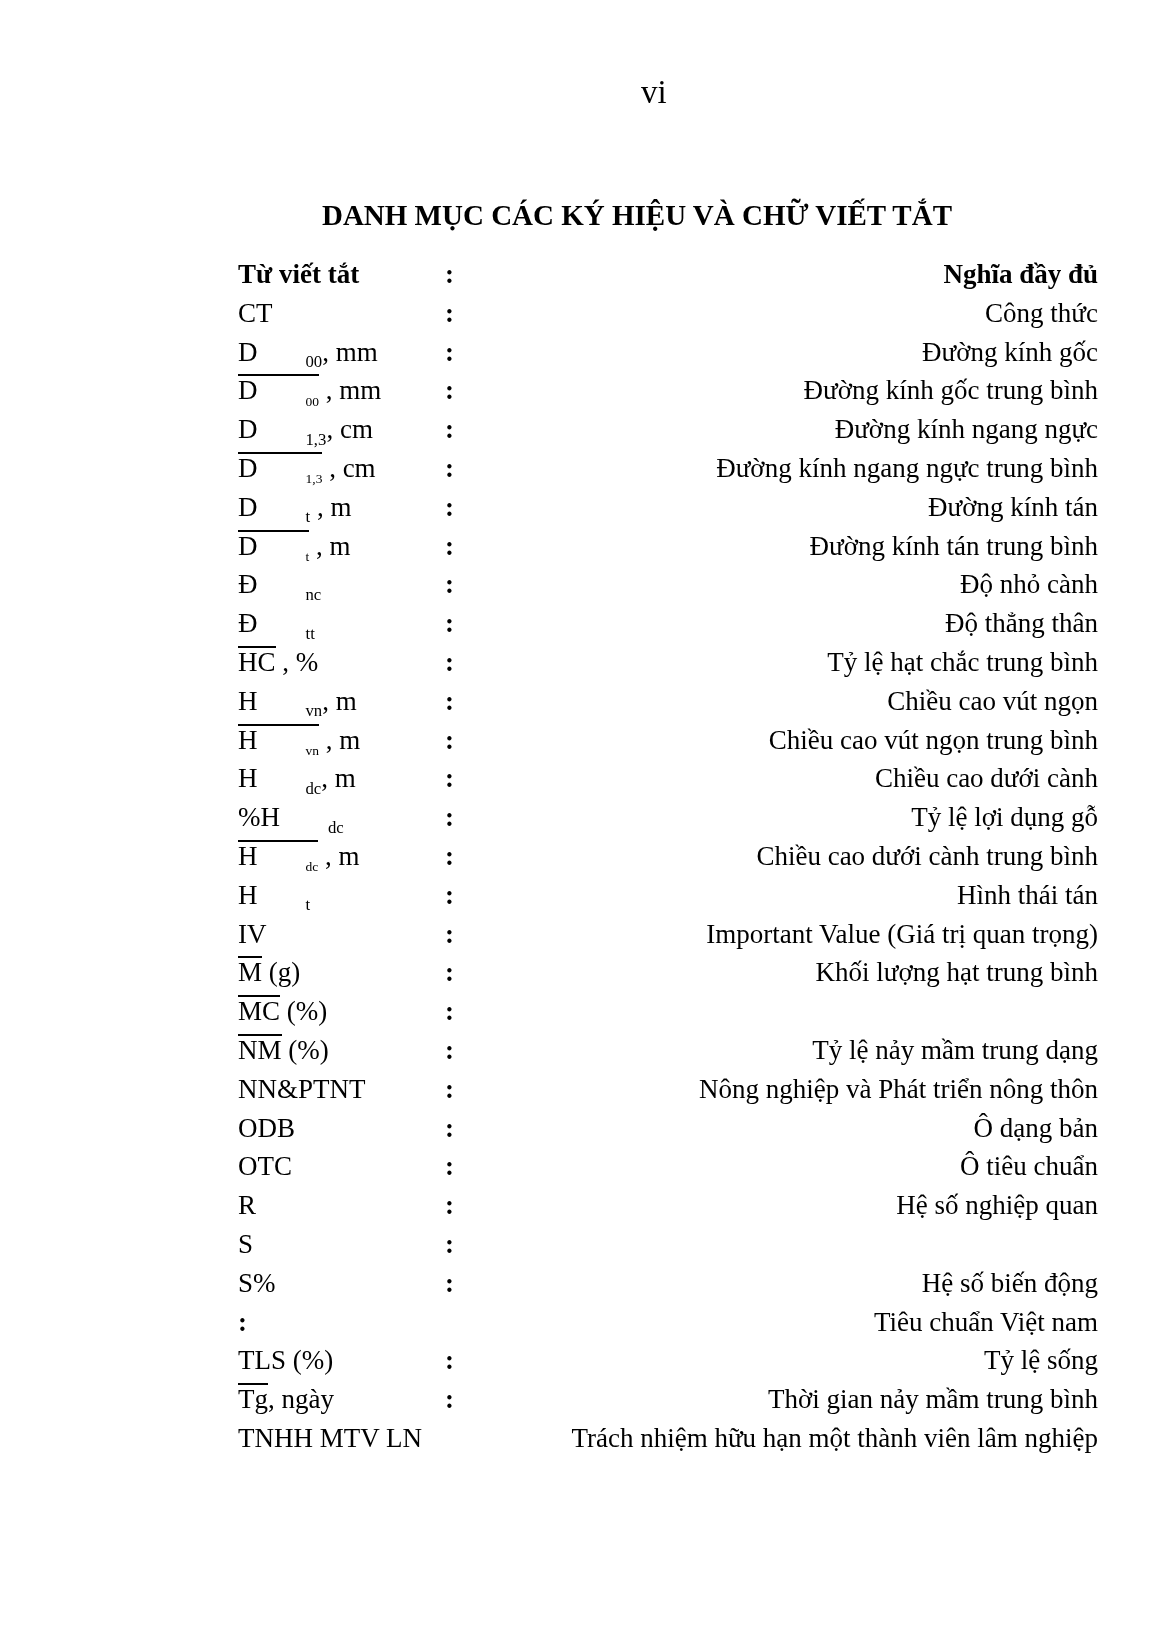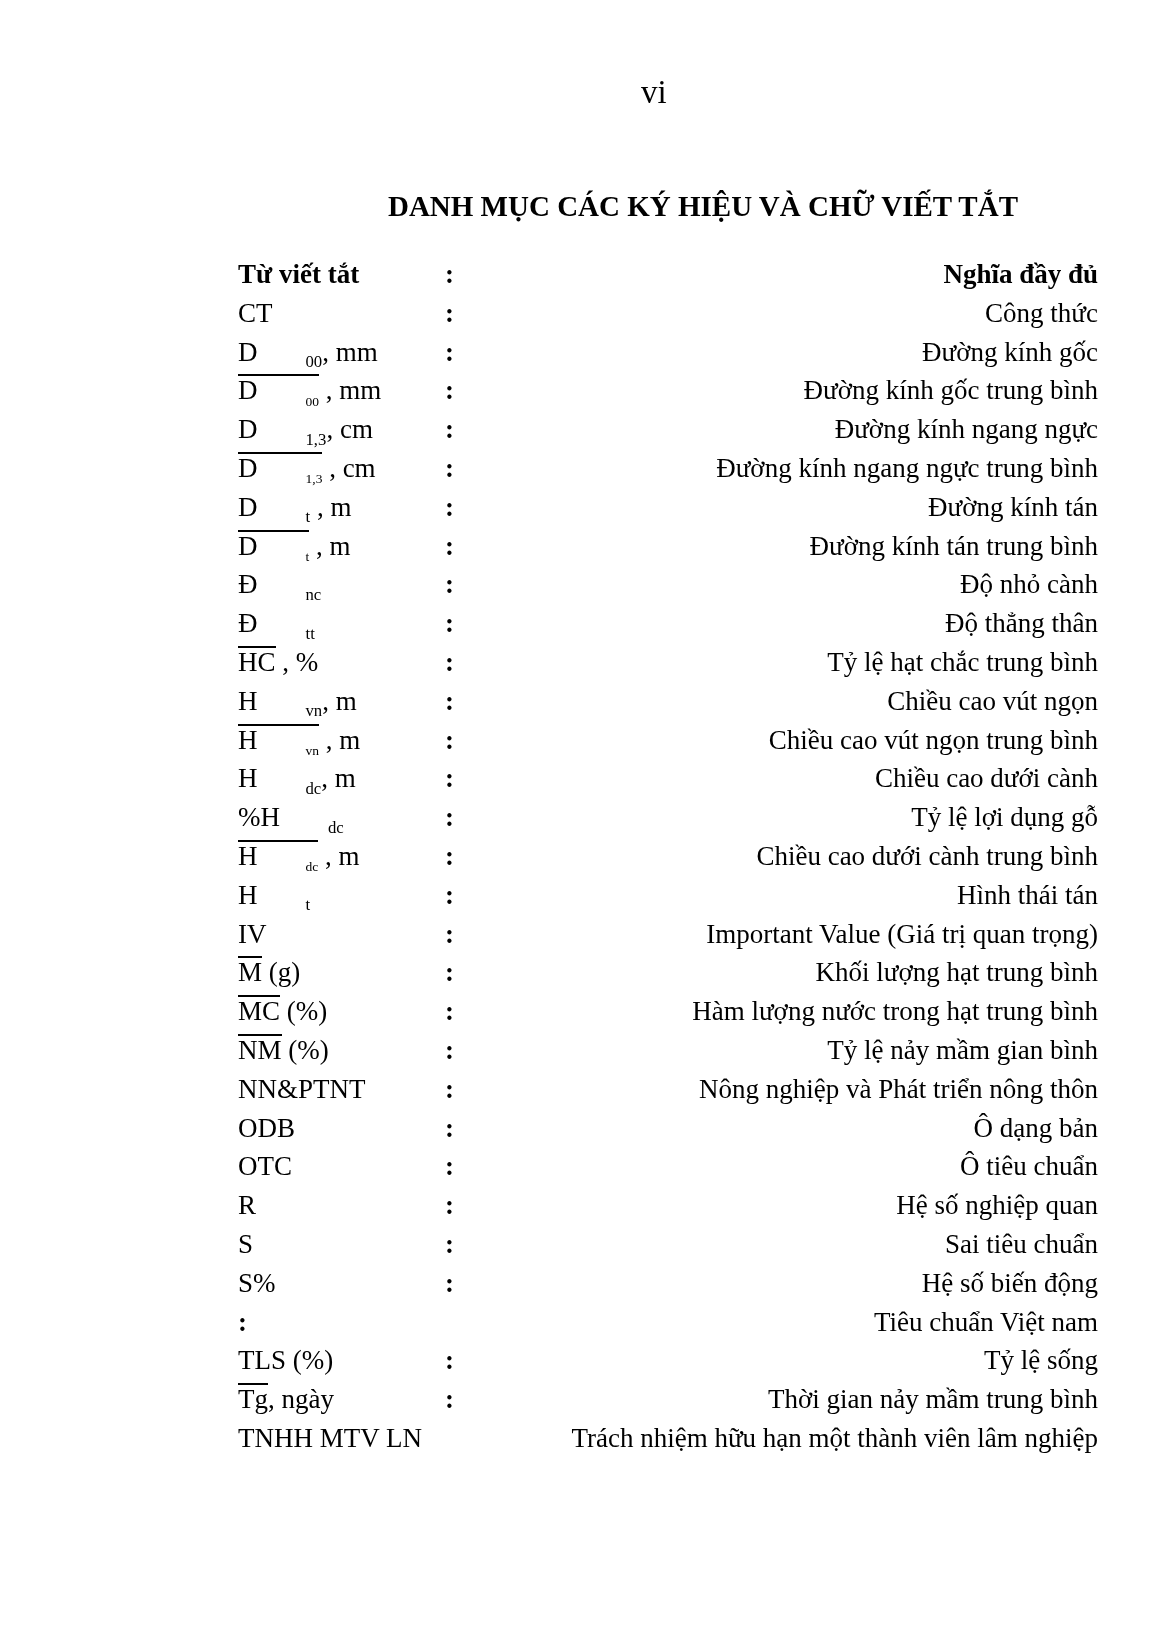--- a/index.html
+++ b/index.html
@@ -13,22 +13,22 @@
   }
   .page-number {
     position: absolute;
     top: 76px; left: 641px;
     font-size: 33px;
     line-height: 32px;
   }
   .doc-title {
     position: absolute;
     top: 188px; left: 238px; width: 780px;
-    margin: 0;
-    text-align: right;
+    margin: 9px;
+    text-align: center;
     font-size: 29px;
     font-weight: bold;
     line-height: 36px;
     white-space: nowrap;
   }
   .abbrev-table {
     position: absolute;
     top: 255px; left: 238px; width: 860px;
   }
   .row {
@@ -156,26 +156,25 @@
       <div class="col-meaning">Important Value (Giá trị quan trọng)</div>
     </div>
     <div class="row">
       <div class="col-abbr"><span class="over"><span>M</span></span><span> (g)</span></div>
       <div class="col-colon">:</div>
       <div class="col-meaning">Khối lượng hạt trung bình</div>
     </div>
     <div class="row">
       <div class="col-abbr"><span class="over"><span>MC</span></span><span> (%)</span></div>
       <div class="col-colon">:</div>
-      <div class="col-meaning">Hàm lượng nước trong hạt trung bình</div>
     </div>
     <div class="row">
       <div class="col-abbr"><span class="over"><span>NM</span></span><span> (%)</span></div>
       <div class="col-colon">:</div>
-      <div class="col-meaning">Tỷ lệ nảy mầm gian bình</div>
+      <div class="col-meaning">Tỷ lệ nảy mầm trung dạng</div>
     </div>
     <div class="row">
       <div class="col-abbr"><span>NN&amp;PTNT</span></div>
       <div class="col-colon">:</div>
       <div class="col-meaning">Nông nghiệp và Phát triển nông thôn</div>
     </div>
     <div class="row">
       <div class="col-abbr"><span>ODB</span></div>
       <div class="col-colon">:</div>
       <div class="col-meaning">Ô dạng bản</div>
@@ -186,21 +185,20 @@
       <div class="col-meaning">Ô tiêu chuẩn</div>
     </div>
     <div class="row">
       <div class="col-abbr"><span>R</span></div>
       <div class="col-colon">:</div>
       <div class="col-meaning">Hệ số nghiệp quan</div>
     </div>
     <div class="row">
       <div class="col-abbr"><span>S</span></div>
       <div class="col-colon">:</div>
-      <div class="col-meaning">Sai tiêu chuẩn</div>
     </div>
     <div class="row">
       <div class="col-abbr"><span>S%</span></div>
       <div class="col-colon">:</div>
       <div class="col-meaning">Hệ số biến động</div>
     </div>
     <div class="row">
       <div class="col-colon">:</div>
       <div class="col-meaning">Tiêu chuẩn Việt nam</div>
     </div>

